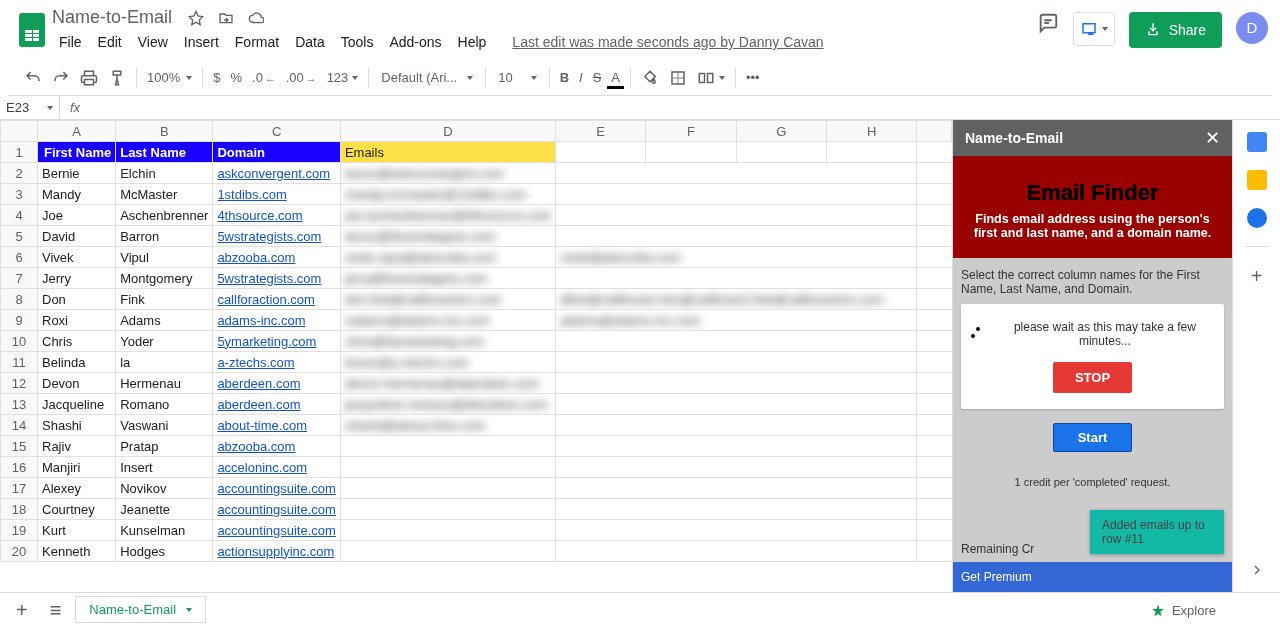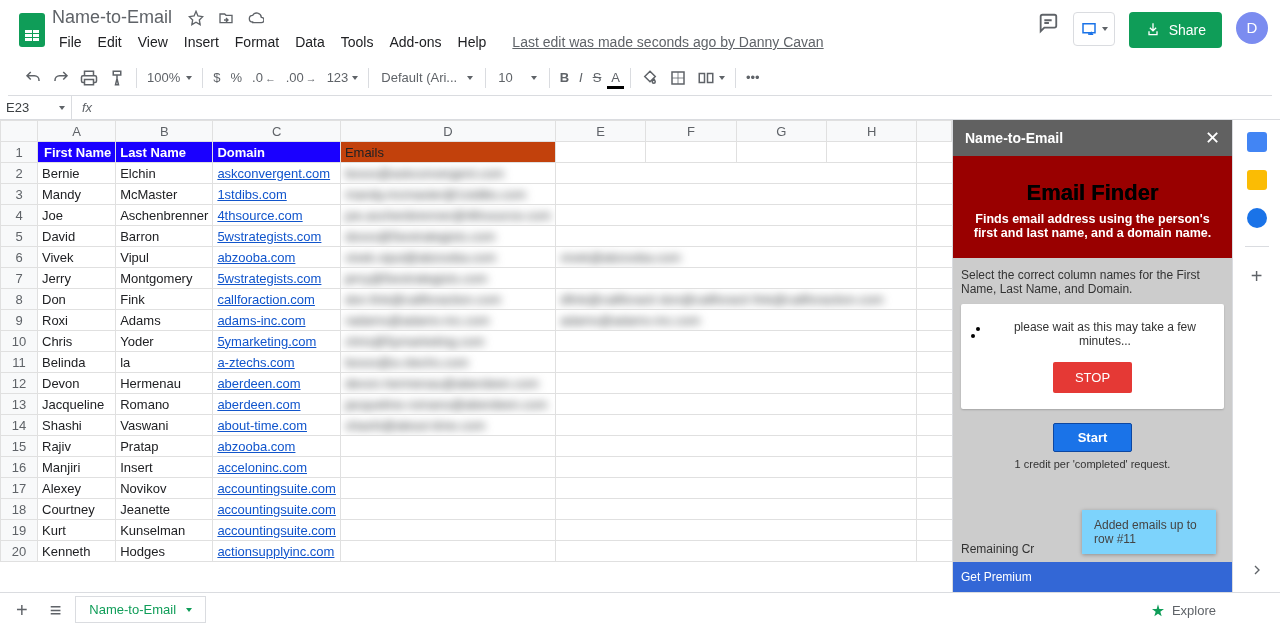--- a/index.html
+++ b/index.html
@@ -31,21 +31,21 @@
   .toolbar { height:36px; border-bottom:1px solid #dadce0; display:flex; align-items:center; padding:0 12px; gap:2px; color:#5f6368; font-size:13px; margin: 0 8px; }
   .tool-sep { width:1px; height:20px; background:#dadce0; margin:0 4px; }
   .tool-btn { padding:2px 4px; display:flex; align-items:center; gap:2px; }
   .zoom-sel { display:flex; align-items:center; gap:4px; padding:2px 4px;}
   .font-sel { display:flex; align-items:center; gap:8px; padding:2px 6px;}
   .text-color-wrap{ position:relative; }
   .text-color-underline { position:absolute; bottom:-2px; left:0; right:0; height:3px; background:#000; }
 
   
   .fx-row { height:24px; display:flex; align-items:center; border-bottom:1px solid #dadce0; }
-  .name-box { width:72px; height:100%; border-right:1px solid #dadce0; display:flex; align-items:center; padding:0 6px; font-size:13px; gap:4px; color:#3c4043;}
+  .name-box { width:60px; height:100%; border-right:1px solid #dadce0; display:flex; align-items:center; padding:0 6px; font-size:13px; gap:4px; color:#3c4043;}
   .fx-label { width:30px; text-align:center; font-style:italic; color:#5f6368; }
   .fx-input { flex:1; height:100%; }
 
   
   .main { flex:1; display:flex; overflow:hidden; }
   .sheet-wrap { flex:1; overflow:auto; position:relative; }
 
   
   table.grid { border-collapse:collapse; table-layout:fixed; }
   table.grid th, table.grid td { border:1px solid #e0e0e0; font-size:13px; height:21px; padding:0 4px; white-space:nowrap; overflow:hidden; text-align:left; }
@@ -63,27 +63,27 @@
   .sb-header { height:36px; background:#616161; color:#fff; display:flex; align-items:center; padding:0 12px; font-size:14px; font-weight:bold; justify-content:space-between; }
   .sb-header .close { font-size:18px; font-weight:normal; }
   .sb-red { background:#990000; color:#fff; text-align:center; padding:24px 10px 18px 10px; }
   .sb-red h2 { font-size:22px; font-weight:bold; margin-bottom:6px; color:#000; text-shadow: 0 0 0 #000; }
   .sb-red .title-black { color:#000; }
   .sb-red .desc { font-size:12.5px; font-weight:bold; }
   .sb-body { padding:10px 8px; font-size:12px; color:#333; background:#ccc; flex:1; position:relative; }
   .sb-instruct { font-size:12px; color:#333; margin-bottom:8px; }
   .sb-card { background:#fff; border-radius:2px; padding:16px 10px; text-align:center; box-shadow:0 1px 2px rgba(0,0,0,.2); }
   .wait-text { font-size:12px; color:#333; margin-bottom:12px; }
-  .stop-btn { background:#e53935; color:#fff; border:none; padding:8px 22px; font-size:13px; font-weight:normal; border-radius:2px; }
+  .stop-btn { background:#e53935; color:#fff; border:none; padding:8px 22px; font-size:13px; font-weight:bold; border-radius:2px; }
   .start-btn { background:#1a73e8; color:#fff; border:1px solid #0d47a1; padding:6px 24px; font-size:13px; font-weight:bold; border-radius:2px; margin-top:14px; }
-  .credit-text { font-size:11px; color:#333; text-align:center; margin-top:6px; }
+  .credit-text { font-size:11px; color:#333; text-align:center; margin-top:24px; }
   .sb-footer { position:absolute; bottom:0; left:0; right:0; background:#ccc; }
   .rem-row { padding:6px 8px; font-size:12px; color:#333; }
   .premium { background:#3367d6; color:#fff; padding:8px; font-size:12px; }
-  .toast { position:absolute; bottom:38px; right:16px; background:#7dd3fc; padding:8px 12px; font-size:12px; color:#444; box-shadow:0 1px 4px rgba(0,0,0,.3); width:134px; z-index:5; }
+  .toast { position:absolute; bottom:38px; right:8px; background:#14b8a6; padding:8px 12px; font-size:12px; color:#444; box-shadow:0 1px 4px rgba(0,0,0,.3); width:134px; z-index:5; }
 
   
   .rightpanel { width:48px; background:#fff; border-left:1px solid #dadce0; display:flex; flex-direction:column; align-items:center; padding-top:12px; gap:18px; }
   .rp-icon { width:20px; height:20px; border-radius:3px; }
   .rp-cal { background:#4285f4; } .rp-keep { background:#fbbc04; } .rp-tasks { background:#1a73e8; border-radius:50%; }
   .rp-sep { width:24px; height:1px; background:#dadce0; }
   .rp-plus { font-size:20px; color:#5f6368; }
   .rp-expand { margin-top:auto; margin-bottom:14px; color:#5f6368; font-size:18px; }
   .rp-expand svg{ width:16px;height:16px;}
 
@@ -296,21 +296,21 @@
           <th>H</th>
           <th></th>
         </tr>
       </thead>
       <tbody id="grid-body">
           <tr class="hdr-row">
             <th class="rowhdr">1</th>
             <td class="hdr-left">First Name</td>
             <td>Last Name</td>
             <td>Domain</td>
-            <td style="background:#c2410c;color:#202124;font-weight:normal;">Emails</td>
+            <td style="background:#fde047;color:#202124;font-weight:normal;">Emails</td>
             <td style="background:#fff;"></td>
             <td style="background:#fff;"></td>
             <td style="background:#fff;"></td>
             <td style="background:#fff;"></td>
             <td style="background:#fff;border-right:none;"></td>
           </tr>
           <tr>
             <th class="rowhdr">2</th>
             <td>Bernie</td>
             <td>Elchin</td>

